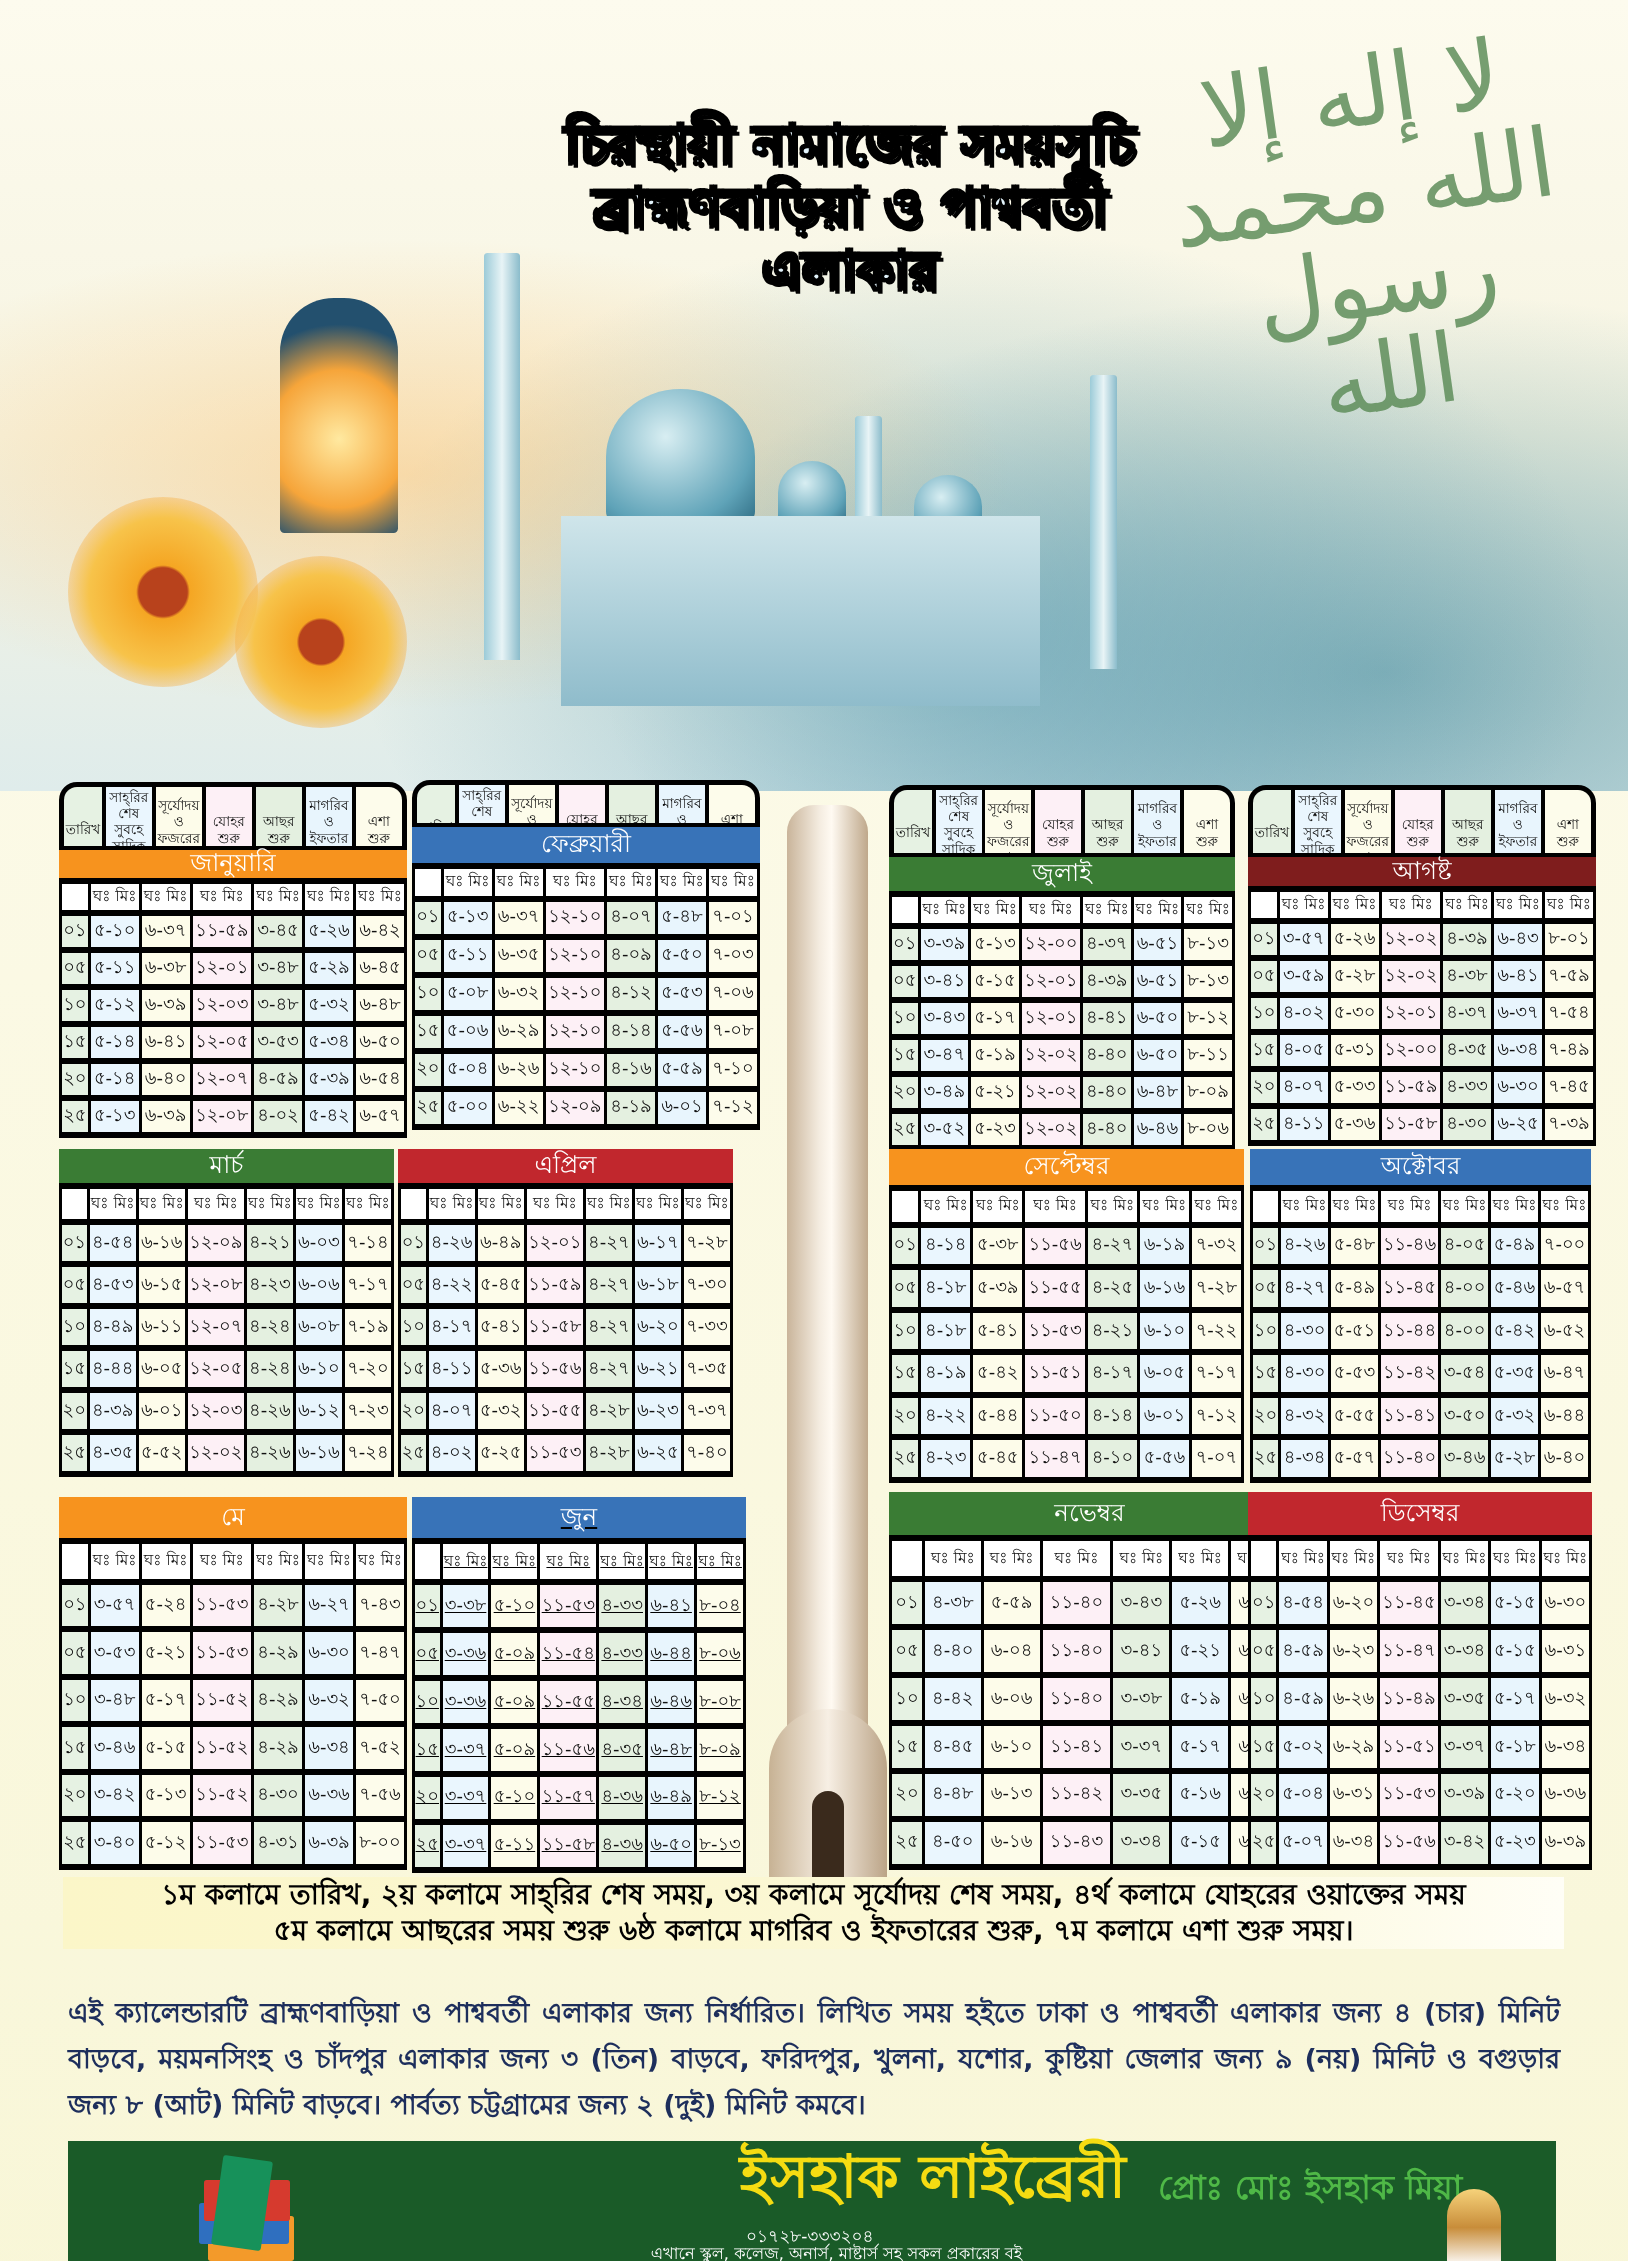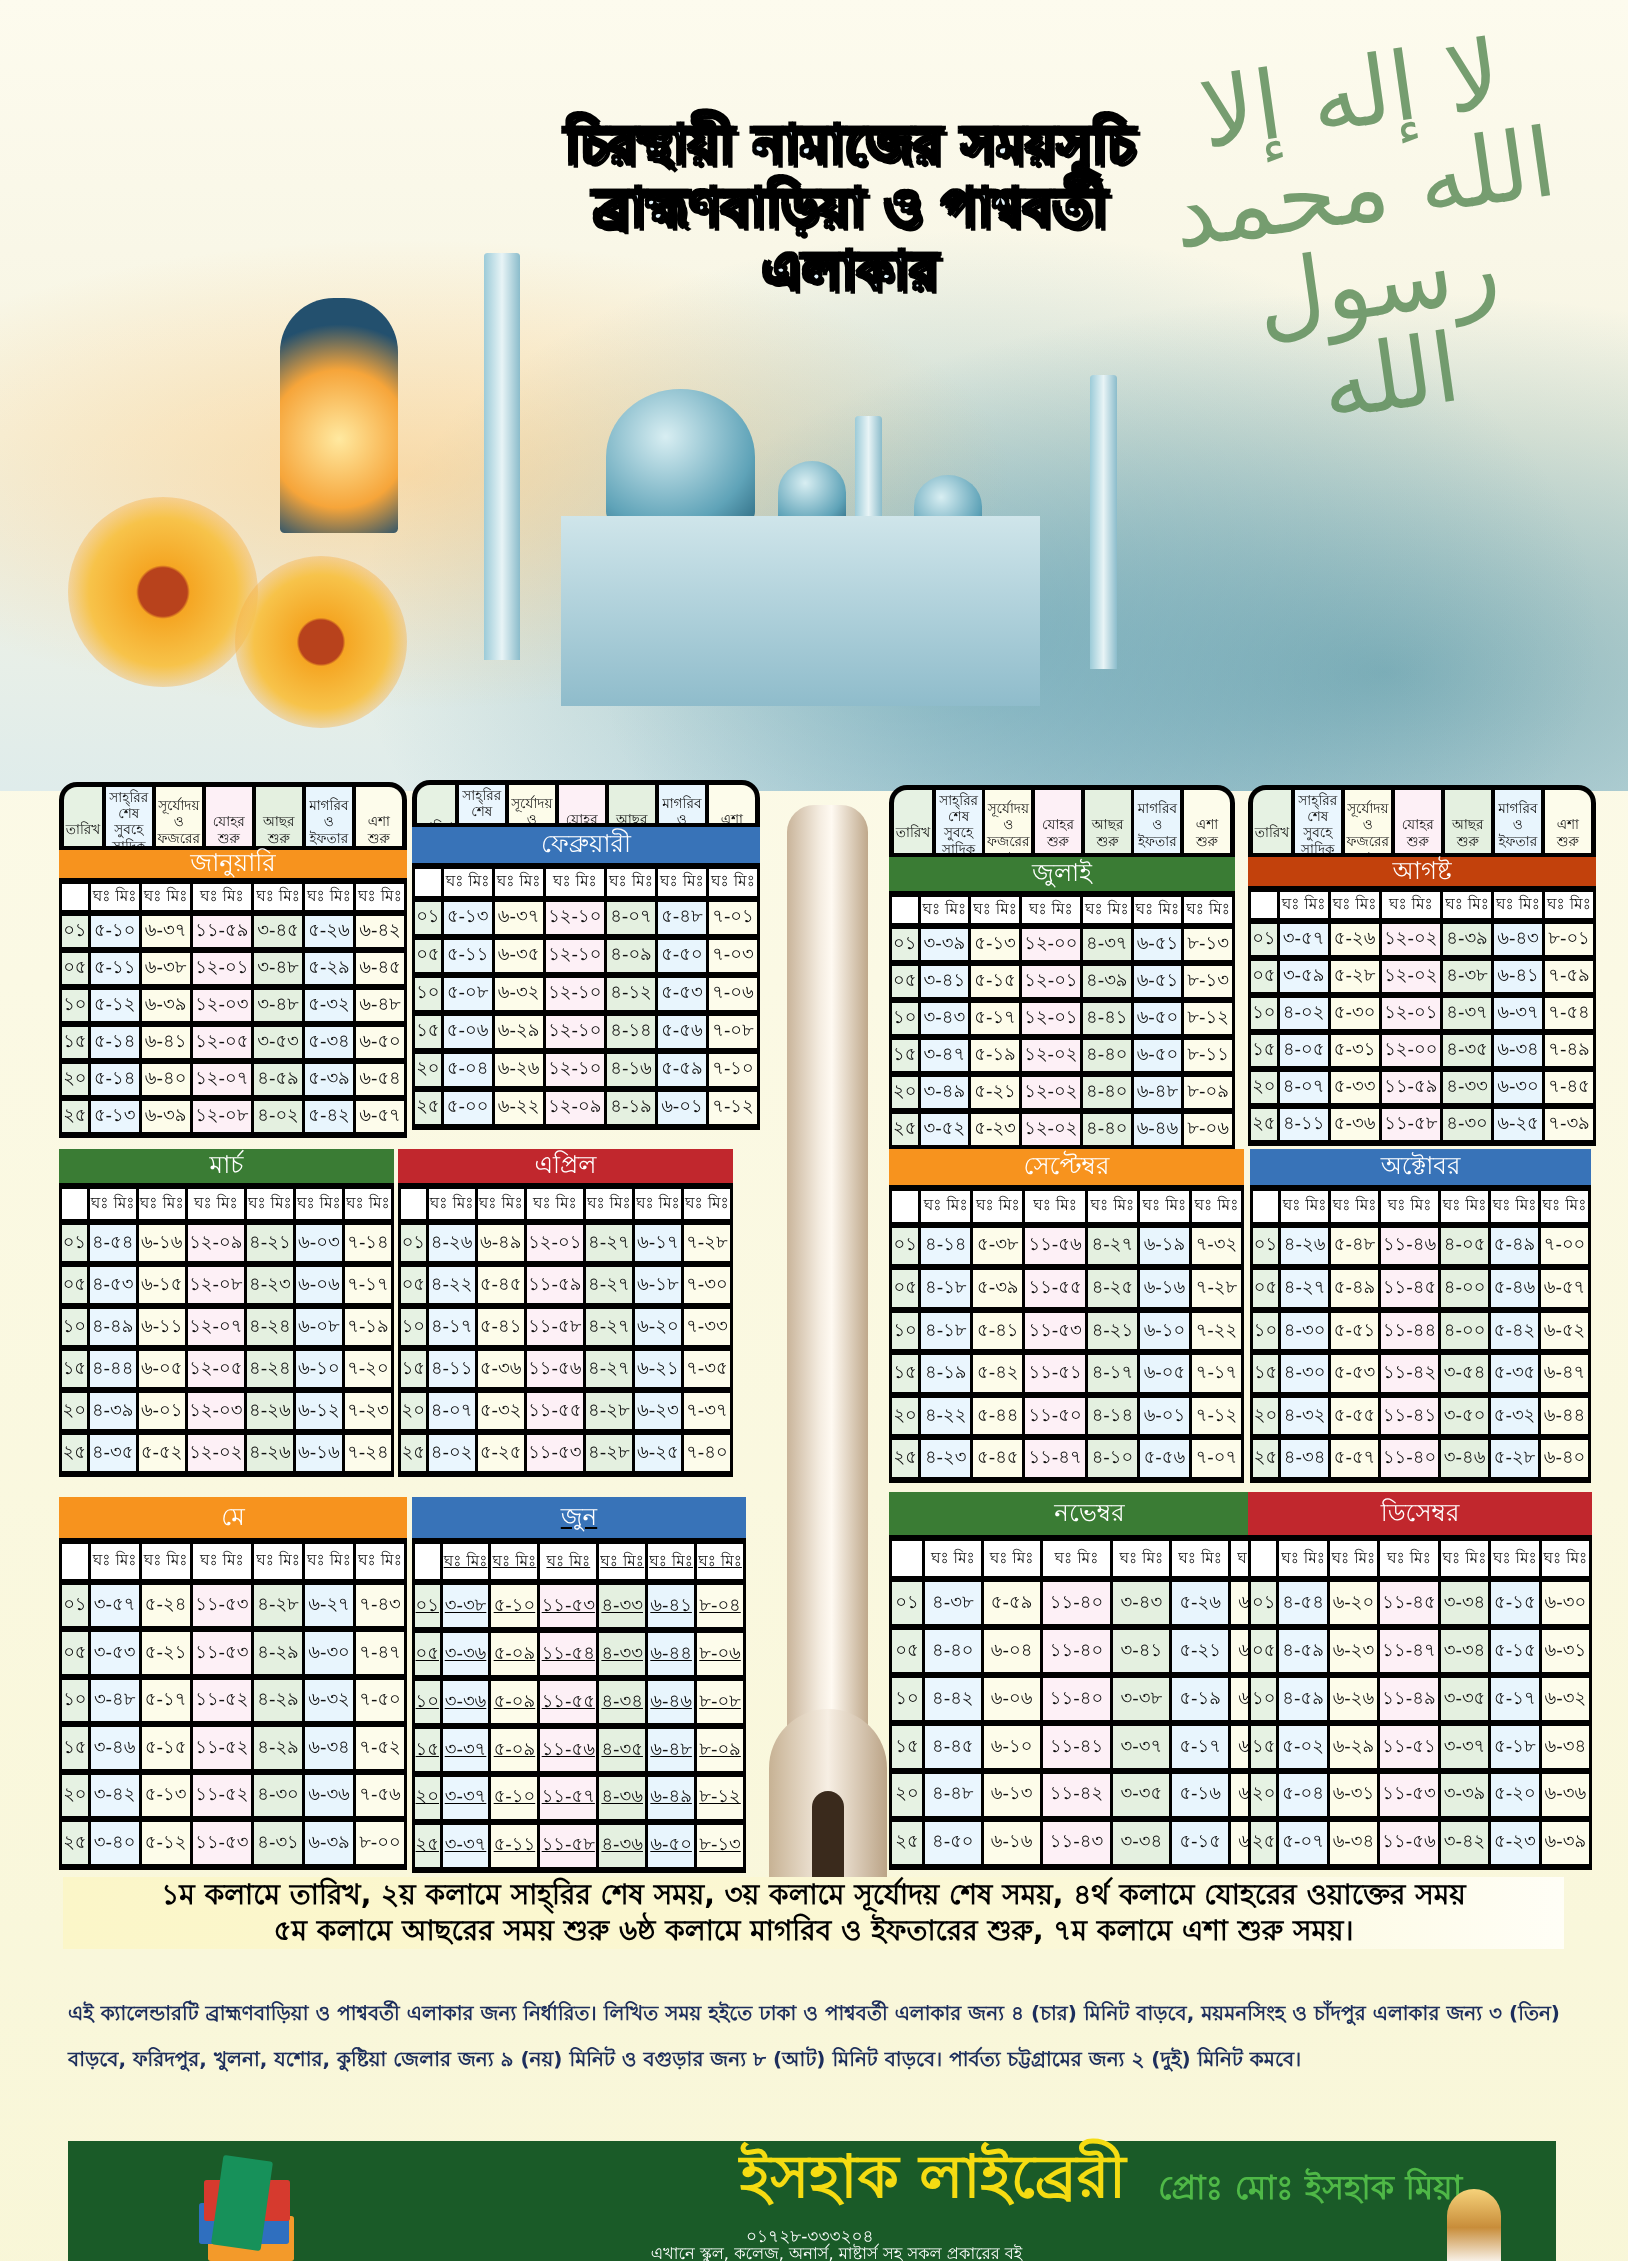--- a/index.html
+++ b/index.html
@@ -38,21 +38,21 @@
   table.pt{border-collapse:separate;border-spacing:3.6px 6.3px;background:#000;width:100%;}
   table.pt td{text-align:center;font-size:18px;color:#111;padding:0;}
   table.pt tr.units td{background:#fff;font-size:15.4px;}
   .c0{background:#e6f2e3;} .c1{background:#eaf6fe;} .c2{background:#fdfcea;}
   .c3{background:#fdf0f6;} .c4{background:#e4f0e0;} .c5{background:#e8f5fd;} .c6{background:#fdfceb;}
 
   .legend{position:absolute;left:63px;top:1877px;width:1501px;height:72px;
     background:linear-gradient(90deg,#fbf6c8,#fbf8d8 70%,#fffef6);
     font-weight:bold;font-size:28px;line-height:36px;color:#000;text-align:center;}
   .notice{position:absolute;left:68px;top:1990px;width:1492px;
-    font-weight:bold;font-size:20px;line-height:46px;color:#1d2e5c;text-align:justify;}
+    font-weight:bold;font-size:27px;line-height:46px;color:#1d2e5c;text-align:justify;}
   .footer{position:absolute;left:68px;top:2141px;width:1488px;height:124px;background:#1a5b28;}
   .books{position:absolute;left:190px;top:2153px;width:118px;height:113px;}
   .book{position:absolute;border-radius:2.7px;}
   .lib-name{position:absolute;left:556px;top:2141px;width:570px;text-align:right;color:#f5dc12;
     font-weight:bold;font-size:59px;line-height:72px;}
   .prop{position:absolute;left:1158px;top:2162px;color:#4fb847;font-weight:bold;font-size:33px;}
   .phone{position:absolute;left:746px;top:2223px;color:#fff;font-size:17px;}
   .line1,.line2{position:absolute;left:588px;width:497px;text-align:center;color:#fff;font-size:16.3px;}
   .line1{top:2241px;}
   .mini-mosque{position:absolute;left:1447px;top:2189px;width:54px;height:77px;
@@ -616,21 +616,21 @@
     <div class="block" style="left: 1248px; top: 785px; width: 348px;">
       <div class="hdr" style="height:63px;grid-template-columns:0.55fr 1fr 1fr 1fr 1fr 1fr 1fr;">
         <div class="c0">তারিখ</div>
         <div class="c1">সাহ্‌রির শেষ সুবহে সাদিক শুরু</div>
         <div class="c2">সূর্যোদয় ও ফজরের শেষ</div>
         <div class="c3">যোহর শুরু</div>
         <div class="c4">আছর শুরু</div>
         <div class="c5">মাগরিব ও ইফতার শুরু</div>
         <div class="c6">এশা শুরু</div>
       </div>
-      <div class="bar" style="height:29px;background:#c2410c;">
+      <div class="bar" style="height:29px;background:#7f1d1d;">
         <span>আগষ্ট</span>
       </div>
       <table class="pt" style="height:244px;">
         <tbody>
           <tr class="units">
             <td></td>
             <td>ঘঃ মিঃ</td>
             <td>ঘঃ মিঃ</td>
             <td>ঘঃ মিঃ</td>
             <td>ঘঃ মিঃ</td>

